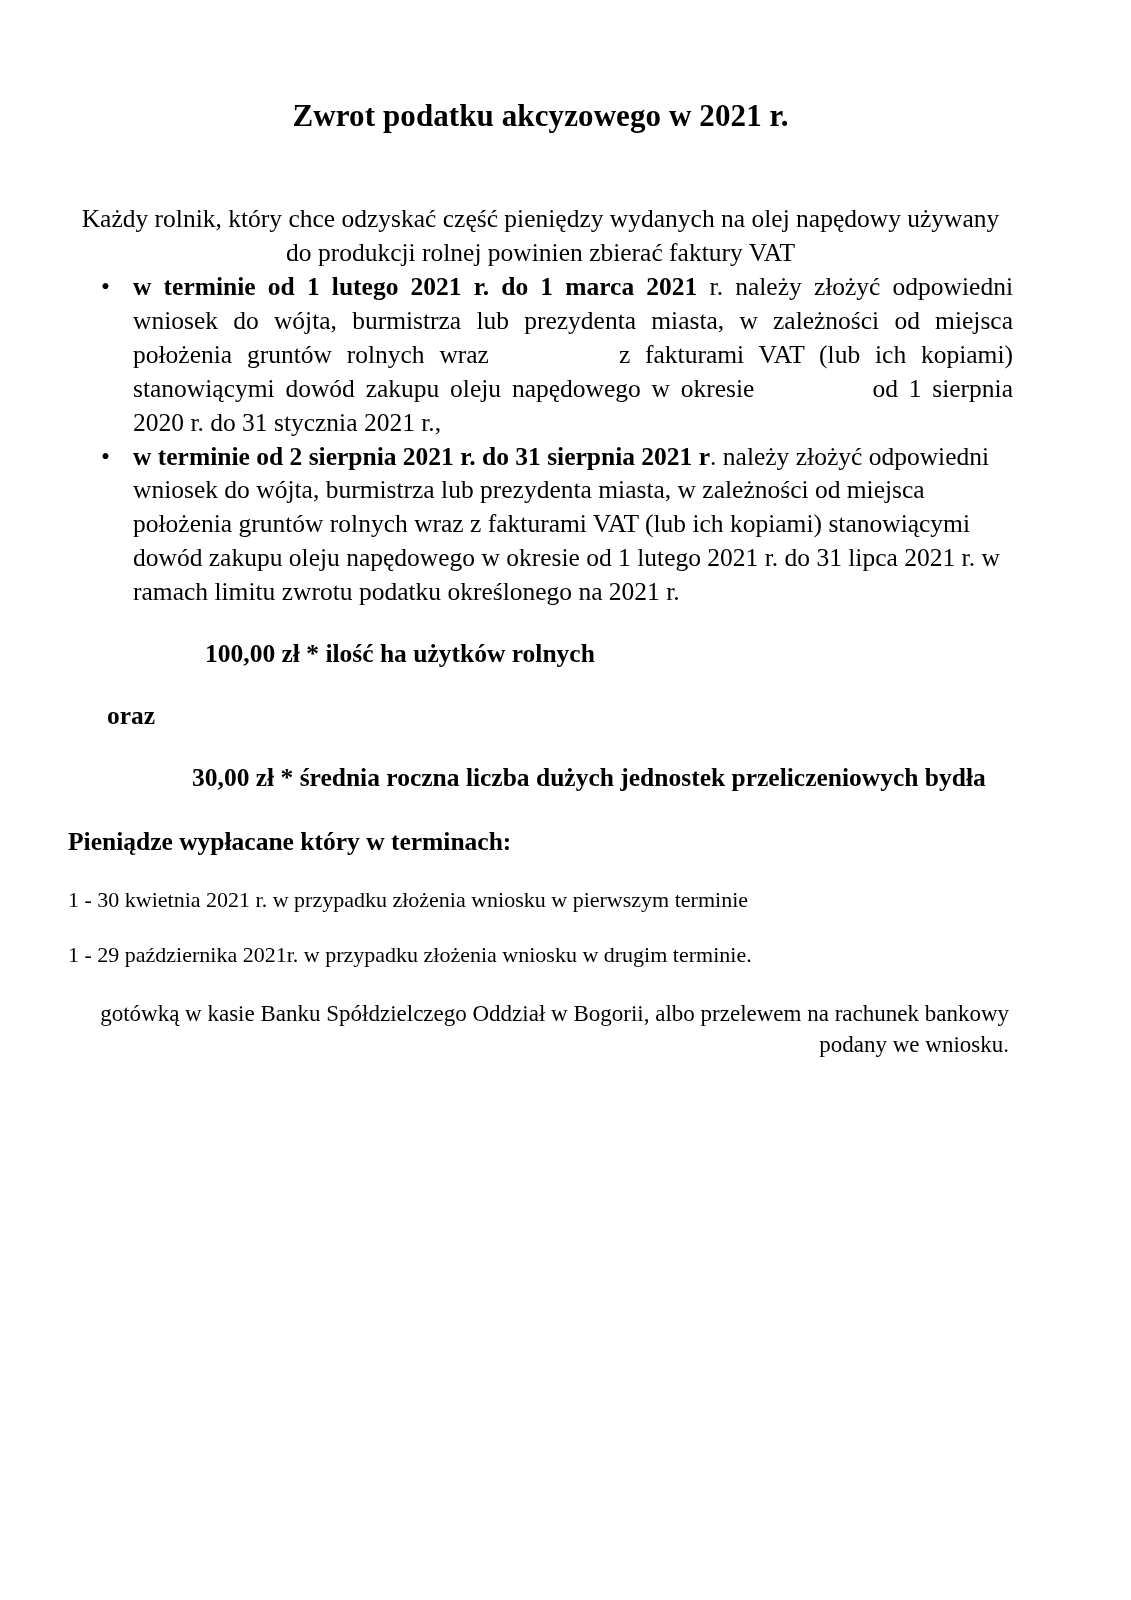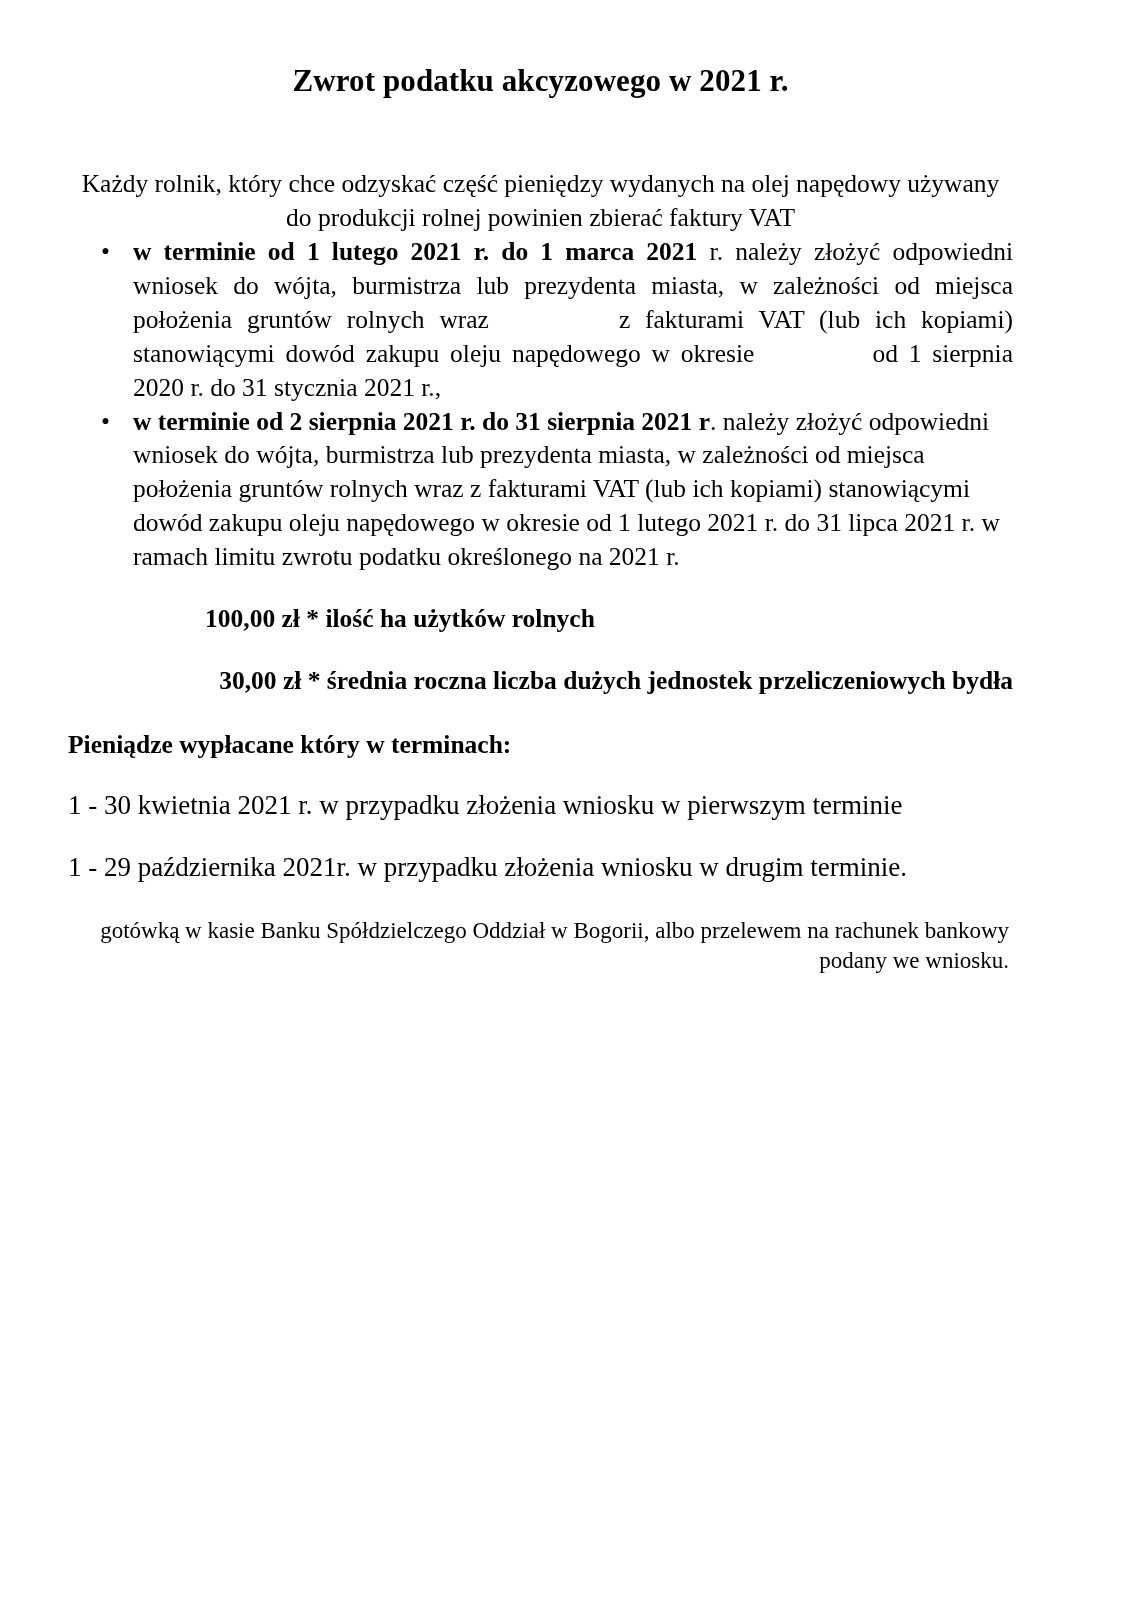--- a/index.html
+++ b/index.html
@@ -29,21 +29,21 @@
     top: 0;
     width: 945px;
   }
 
   .doc-title {
     text-align: center;
     font-size: 31px;
     font-weight: bold;
     line-height: 1.2;
     margin: 0;
-    padding-top: 62px;
+    padding-top: 97px;
     letter-spacing: 0.1px;
   }
 
   .intro {
     font-size: 25.5px;
     line-height: 1.33;
     margin: 0;
     padding-top: 68px;
     text-align: center;
   }
@@ -103,31 +103,30 @@
     padding-left: 39px;
     padding-top: 28px;
   }
   .amount-2 {
     font-size: 25.5px;
     font-weight: bold;
     line-height: 1.33;
     margin: 0;
     padding-left: 124px;
     padding-top: 28px;
-    text-align: right;
   }
   .pay-heading {
     font-size: 25.5px;
     font-weight: bold;
     line-height: 1.33;
     margin: 0;
     padding-top: 30px;
   }
   .pay-line {
-    font-size: 27px;
+    font-size: 22px;
     line-height: 1.33;
     margin: 0;
     padding-top: 26px;
   }
   .closing {
     font-size: 23px;
     line-height: 1.33;
     margin: 4px;
     padding-top: 26px;
     text-align: right;
@@ -154,20 +153,21 @@
       <li class="bullet-2">
         <span class="bullet-dot">•</span>
         <b>w terminie od 2 sierpnia 2021 r. do 31 sierpnia 2021 r</b><span>. należy złożyć odpowiedni wniosek do wójta, burmistrza lub prezydenta miasta, w zależności od miejsca położenia gruntów rolnych wraz z fakturami VAT (lub ich kopiami) stanowiącymi dowód zakupu oleju napędowego w okresie od 1 lutego 2021 r. do 31 lipca 2021 r. w ramach limitu zwrotu podatku określonego na 2021 r.</span>
       </li>
 
     </ul>
 
 
     <p class="amount-1">100,00 zł * ilość ha użytków rolnych</p>
 
+    <p class="oraz">oraz</p>
 
     <p class="amount-2">30,00 zł * średnia roczna liczba dużych jednostek przeliczeniowych bydła</p>
 
     <p class="pay-heading">Pieniądze wypłacane który w terminach:</p>
 
     <p class="pay-line">1 - 30 kwietnia 2021 r.  w przypadku złożenia wniosku w pierwszym terminie</p>
 
     <p class="pay-line">1 - 29 października 2021r. w przypadku złożenia wniosku w drugim terminie.</p>
 
     <p class="closing">gotówką w kasie Banku Spółdzielczego Oddział w Bogorii, albo przelewem na rachunek bankowy podany we wniosku.</p>

